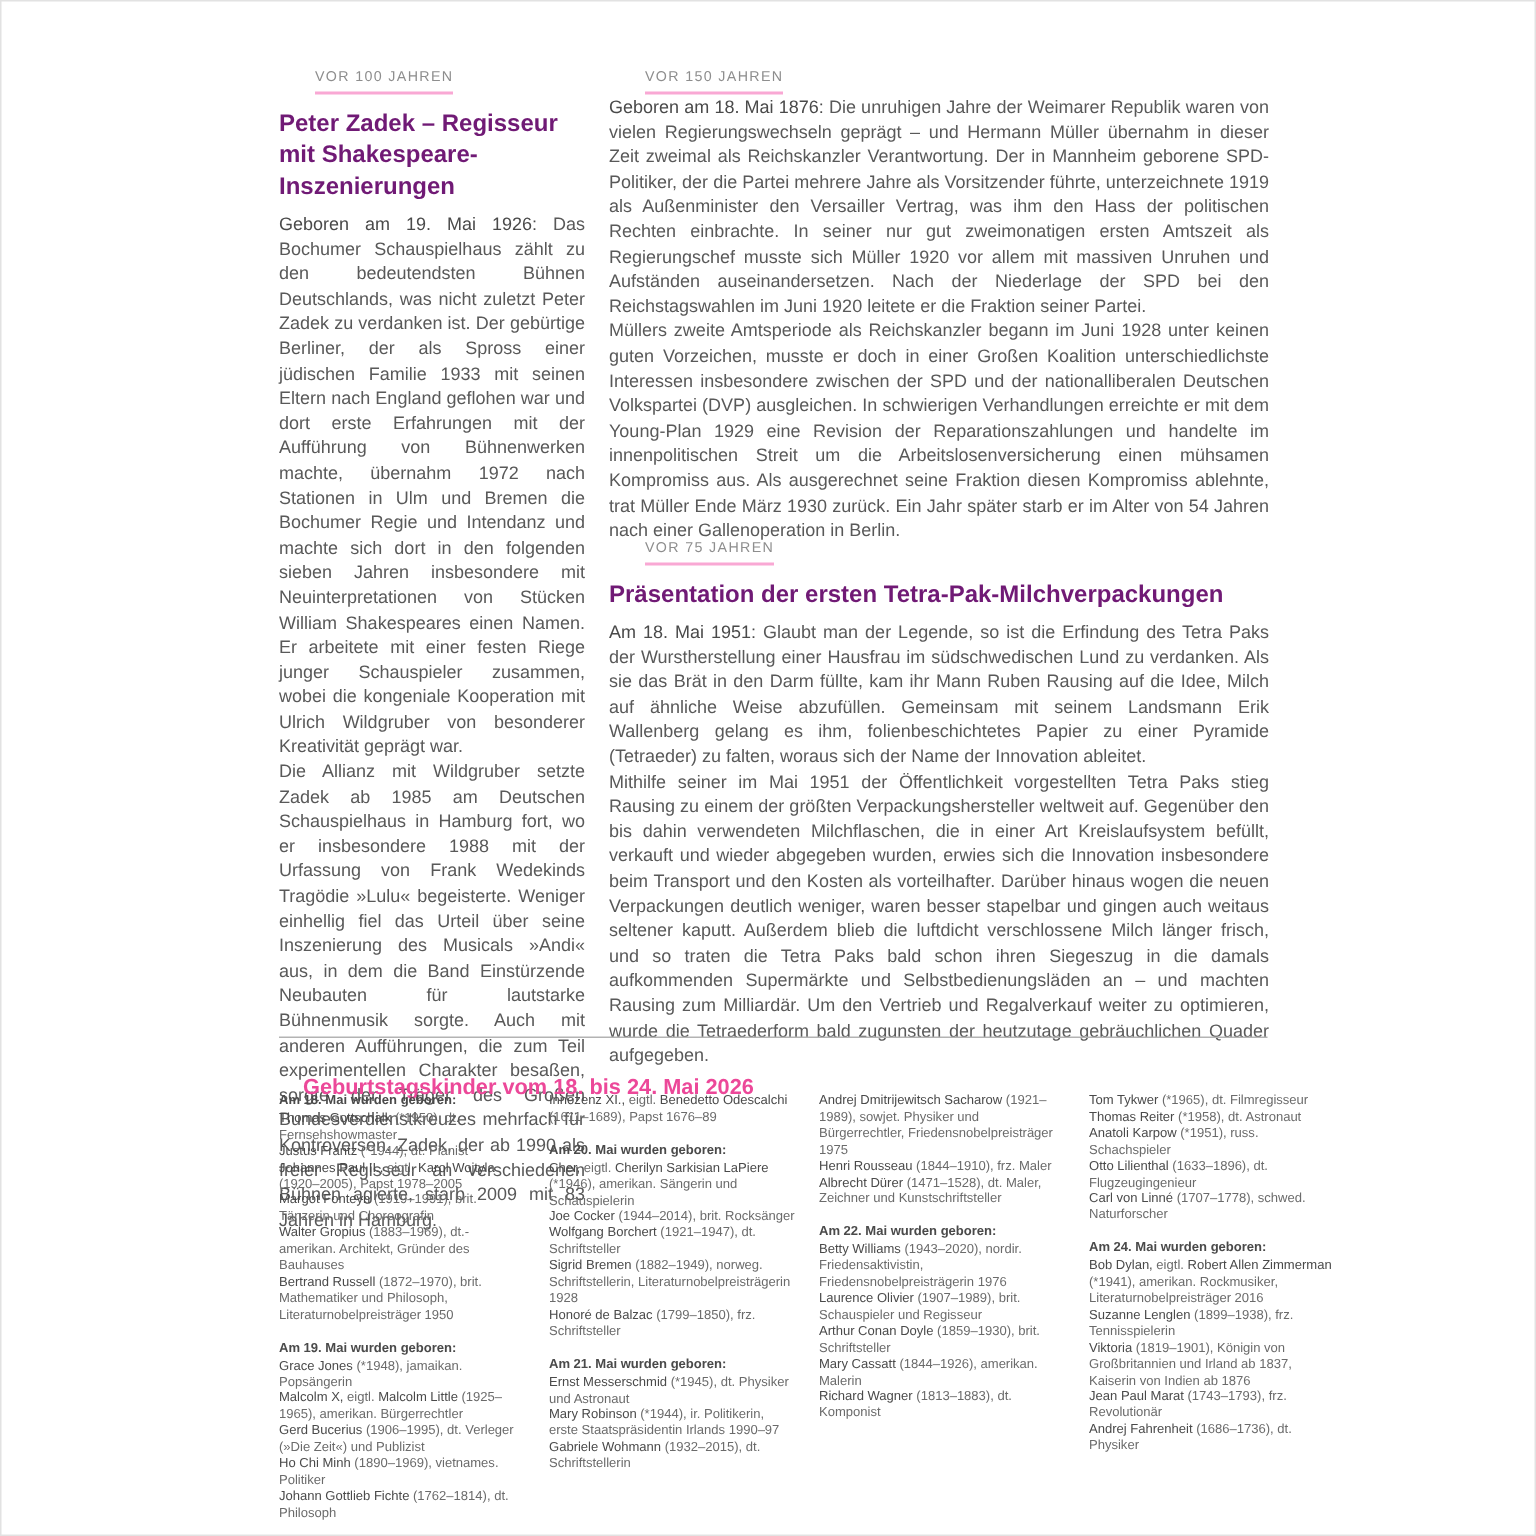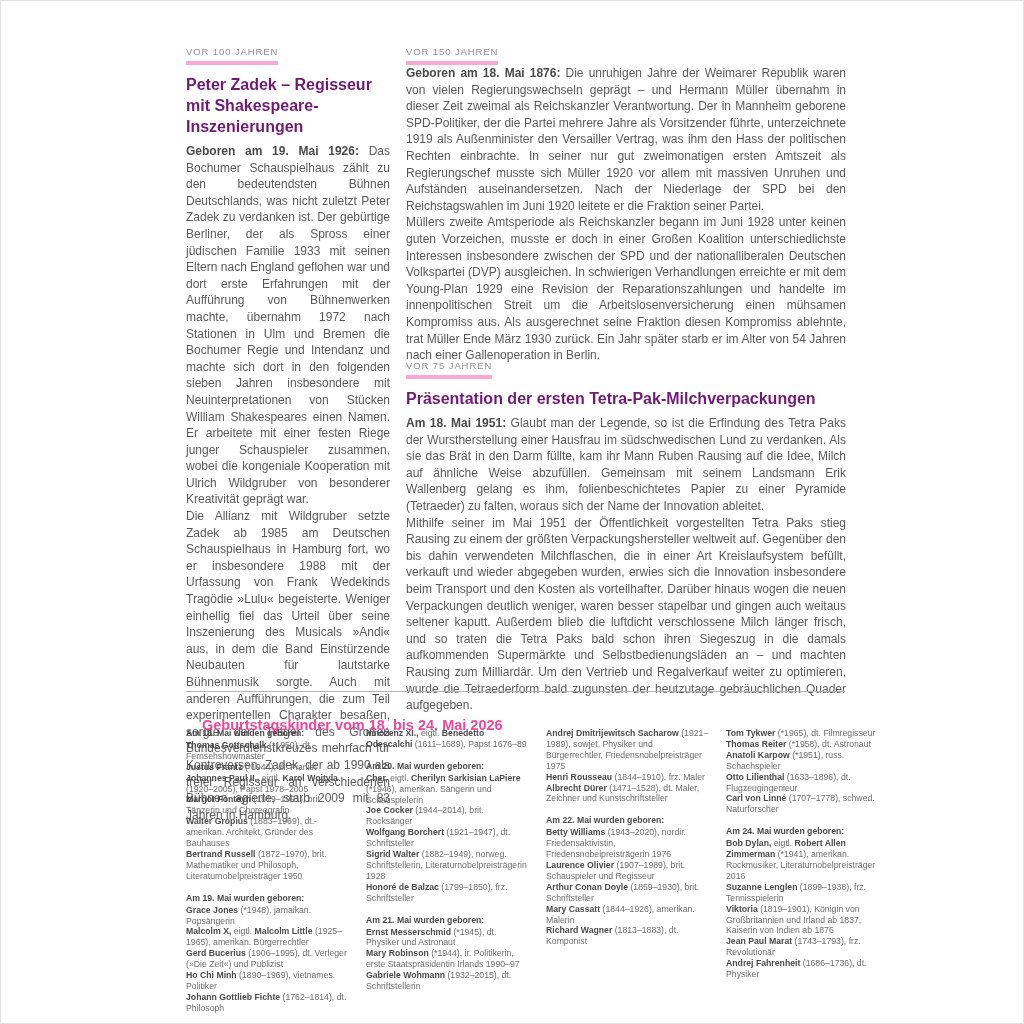--- a/index.html
+++ b/index.html
@@ -18,39 +18,40 @@
   .article{position:absolute;}
   .article-zadek{left:185px;top:40px;width:204px;}
   .article-mueller{left:405px;top:40px;width:440px;}
   .article-tetra{left:405px;top:354px;width:440px;}
   .kicker{
     display:inline-block;
     font-size:9.5px;
     letter-spacing:0.9px;
     color:#8e8e8e;
     padding-bottom:4px;
-    border-bottom:4px solid #f9a8d4;
+    border-bottom:2px solid #f9a8d4;
+    margin-left:24px;
   }
   h2.article-title{
     font-size:16px;
     line-height:21px;
     font-weight:bold;
     color:#701a75;
     margin:9px 0 6px 0;
   }
   p.body-par{
     font-size:12px;
     line-height:16.6px;
     color:#595959;
     text-align:justify;
     margin:0;
     hyphens:auto;
   }
   .seg{white-space:pre-wrap;}
-  .seg.bold{font-weight:bold;color:#4a4a4a;}
+  .seg.bold{font-weight:normal;color:#4a4a4a;}
   .rule{
     position:absolute;left:185px;top:690px;width:659px;
     border-top:1px solid #b3b3b3;height:0;
   }
   .bday-title{
     position:absolute;left:185px;top:700px;
     font-size:14.5px;font-weight:bold;color:#ec4899;margin:16px;
   }
   .bday-columns{
     position:absolute;left:185px;top:727px;width:672px;
@@ -115,21 +116,21 @@
       </div>
     <div class="bday-col">
         <div class="bday-block">
           <div class="bday-entry"><span class="seg bold">Innozenz XI.,</span><span class="seg"> eigtl. </span><span class="seg bold">Benedetto Odescalchi</span><span class="seg"> (1611–1689), Papst 1676–89</span></div>
         </div>
         <div class="bday-block">
           <div class="bday-header">Am 20. Mai wurden geboren:</div>
           <div class="bday-entry"><span class="seg bold">Cher,</span><span class="seg"> eigtl. </span><span class="seg bold">Cherilyn Sarkisian LaPiere</span><span class="seg"> (*1946), amerikan. Sängerin und Schauspielerin</span></div>
           <div class="bday-entry"><span class="seg bold">Joe Cocker</span><span class="seg"> (1944–2014), brit. Rocksänger</span></div>
           <div class="bday-entry"><span class="seg bold">Wolfgang Borchert</span><span class="seg"> (1921–1947), dt. Schriftsteller</span></div>
-          <div class="bday-entry"><span class="seg bold">Sigrid Walter</span><span class="seg"> (1882–1949), norweg. Schriftstellerin, Literaturnobelpreisträgerin 1928</span></div>
+          <div class="bday-entry"><span class="seg bold">Sigrid Bremen</span><span class="seg"> (1882–1949), norweg. Schriftstellerin, Literaturnobelpreisträgerin 1928</span></div>
           <div class="bday-entry"><span class="seg bold">Honoré de Balzac</span><span class="seg"> (1799–1850), frz. Schriftsteller</span></div>
         </div>
         <div class="bday-block">
           <div class="bday-header">Am 21. Mai wurden geboren:</div>
           <div class="bday-entry"><span class="seg bold">Ernst Messerschmid</span><span class="seg"> (*1945), dt. Physiker und Astronaut</span></div>
           <div class="bday-entry"><span class="seg bold">Mary Robinson</span><span class="seg"> (*1944), ir. Politikerin, erste Staatspräsidentin Irlands 1990–97</span></div>
           <div class="bday-entry"><span class="seg bold">Gabriele Wohmann</span><span class="seg"> (1932–2015), dt. Schriftstellerin</span></div>
         </div>
       </div>
     <div class="bday-col">

